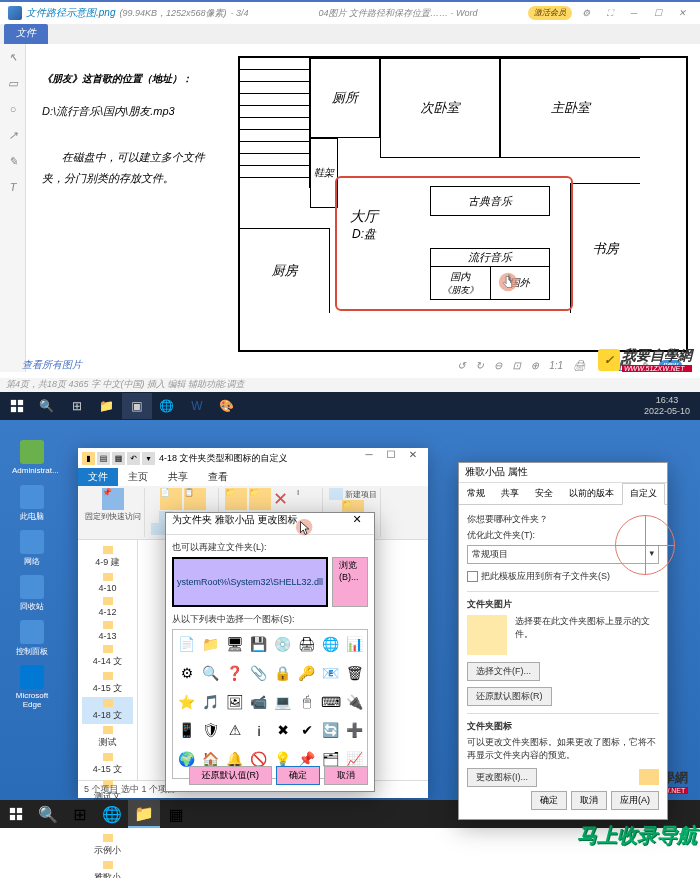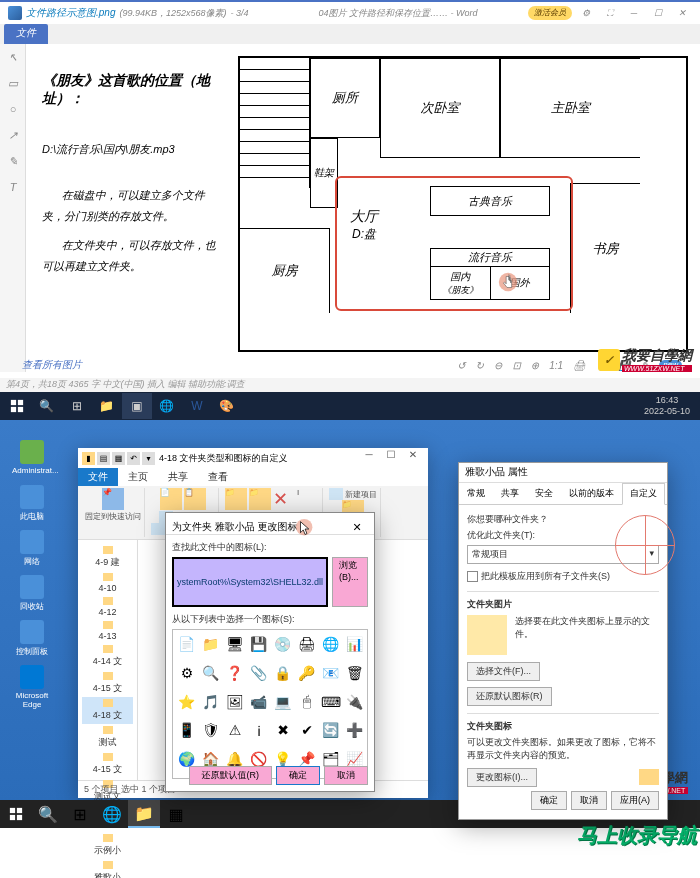--- a/index.html
+++ b/index.html
@@ -15,21 +15,21 @@
 .vt-center { flex: 1; text-align: center; color: #888; font-size: 9px; }
 .vt-right { display: flex; gap: 4px; }
 .vt-btn { width: 20px; height: 14px; display: flex; align-items: center; justify-content: center; color: #888; font-size: 9px; }
 .vt-premium { background: #ffd966; color: #5a3c00; padding: 1px 6px; border-radius: 7px; font-size: 8px; }
 .viewer-tabs { height: 20px; background: #f0f0f0; display: flex; padding-left: 4px; }
 .viewer-tab { background: #4a72c4; color: #fff; padding: 2px 12px; font-size: 10px; border-radius: 2px 2px 0 0; }
 .viewer-tools { width: 26px; background: #f5f5f5; position: absolute; left: 0; top: 42px; bottom: 20px; border-right: 1px solid #ddd; }
 .vtool { width: 26px; height: 26px; display: flex; align-items: center; justify-content: center; color: #888; font-size: 11px; }
 .viewer-canvas { position: absolute; left: 34px; right: 8px; top: 50px; bottom: 36px; background: #fff; display: flex; }
 .canvas-text { width: 200px; padding: 20px 8px; }
-.ct-title { font-size: 14px; font-weight: bold; margin-bottom: 34px; }
+.ct-title { font-size: 10px; font-weight: bold; margin-bottom: 18px; }
 .ct-path { font-size: 11px; margin-bottom: 28px; }
 .ct-p { font-size: 11px; line-height: 1.9; text-indent: 1.8em; margin-bottom: 8px; }
 .canvas-plan { flex: 1; position: relative; }
 .floorplan { position: absolute; left: 4px; top: 4px; right: 4px; bottom: 4px; border: 2px solid #000; }
 .room { position: absolute; border: 1px solid #000; display: flex; flex-direction: column; align-items: center; justify-content: center; font-size: 12px; }
 .room-label { font-size: 13px; }
 .hall-box { position: absolute; border: 2px solid #d94a3a; border-radius: 6px; }
 .stairs { position: absolute; }
 .stairs div { border-bottom: 1px solid #000; height: 12px; }
 .music-box { position: absolute; border: 1px solid #000; font-size: 11px; text-align: center; }
@@ -70,21 +70,21 @@
 .rib-small { width: 14px; height: 12px; background: #cfe5f5; }
 .exp-body { display: flex; height: 240px; }
 .exp-tree { width: 60px; border-right: 1px solid #ddd; padding: 4px; font-size: 9px; color: #333; }
 .exp-tree div { padding: 2px 0; display: flex; align-items: center; gap: 2px; white-space: nowrap; overflow: hidden; flex-direction: column; }
 .exp-tree .fld { width: 10px; height: 8px; background: #ffd885; display: inline-block; }
 .exp-list { flex: 1; padding: 4px; overflow: hidden; }
 .exp-status { height: 18px; border-top: 1px solid #ddd; font-size: 9px; color: #555; padding: 2px 6px; }
 
 
 .icon-dialog { position: absolute; left: 165px; top: 92px; width: 210px; height: 280px; background: #fff; border: 1px solid #888; box-shadow: 0 6px 24px rgba(0,0,0,0.35); font-size: 10px; z-index: 10; }
-.dlg-titlebar { height: 22px; background: #fff; display: flex; align-items: flex-end; padding: 0 6px; border-bottom: 1px solid #ddd; }
+.dlg-titlebar { height: 22px; background: #fff; display: flex; align-items: flex-start; padding: 0 6px; border-bottom: 1px solid #ddd; }
 .dlg-titlebar span:first-child { flex: 1; font-size: 10px; }
 .dlg-close { width: 22px; text-align: center; font-size: 11px; }
 .dlg-body { padding: 6px; }
 .dlg-label { font-size: 9px; color: #333; margin-bottom: 3px; }
 .dlg-path-row { display: flex; gap: 4px; margin-bottom: 6px; }
 .dlg-path { flex: 1; border: 2px solid #000000; background: #c4b5fd; padding: 18px 3px; font-size: 9px; color: #0a3c6e; }
 .dlg-btn { border: 1px solid #aaa; background: #f9a8d4; padding: 1px 6px; font-size: 9px; }
 .icon-grid { border: 1px solid #bbb; height: 150px; padding: 4px; display: grid; grid-template-columns: repeat(8,1fr); gap: 4px; overflow: hidden; }
 .ig-item { width: 20px; height: 20px; display: flex; align-items: center; justify-content: center; font-size: 14px; }
 .dlg-footer { position: absolute; bottom: 6px; right: 6px; display: flex; gap: 4px; }
@@ -152,21 +152,20 @@
     <div class="vtool">↗</div>
     <div class="vtool">✎</div>
     <div class="vtool">T</div>
   </div>
 
   <div class="viewer-canvas">
     <div class="canvas-text">
       <div class="ct-title">《朋友》这首歌的位置（地址）：</div>
       <div class="ct-path">D:\流行音乐\国内\朋友.mp3</div>
       <div class="ct-p">在磁盘中，可以建立多个文件夹，分门别类的存放文件。</div>
-      <div class="ct-p">在文件夹中，可以存放文件，也可以再建立文件夹。</div>
     </div>
     <div class="canvas-plan">
       <div class="floorplan">
         <div class="stairs" style="left:0;top:0;width:70px;height:130px;border-right:1px solid #000">
           <div></div>
             <div></div>
             <div></div>
             <div></div>
             <div></div>
             <div></div>
@@ -399,21 +398,21 @@
     </div>
     <div class="exp-status">5 个项目    选中 1 个项目</div>
   </div>
 
   <div class="icon-dialog">
     <div class="dlg-titlebar">
       <span>为文件夹 雅歌小品 更改图标</span>
       <span class="dlg-close">✕</span>
     </div>
     <div class="dlg-body">
-      <div class="dlg-label">查找此文件中的图标(L):</div>
+      <div class="dlg-label">也可以再建立文件夹(L):</div>
       <div class="dlg-path-row">
         <div class="dlg-path">ystemRoot%\System32\SHELL32.dll</div>
         <div class="dlg-btn">浏览(B)...</div>
       </div>
       <div class="dlg-label">从以下列表中选择一个图标(S):</div>
       <div class="icon-grid">
         <div class="ig-item">📄</div>
         <div class="ig-item">📁</div>
         <div class="ig-item">🖥</div>
         <div class="ig-item">💾</div>

